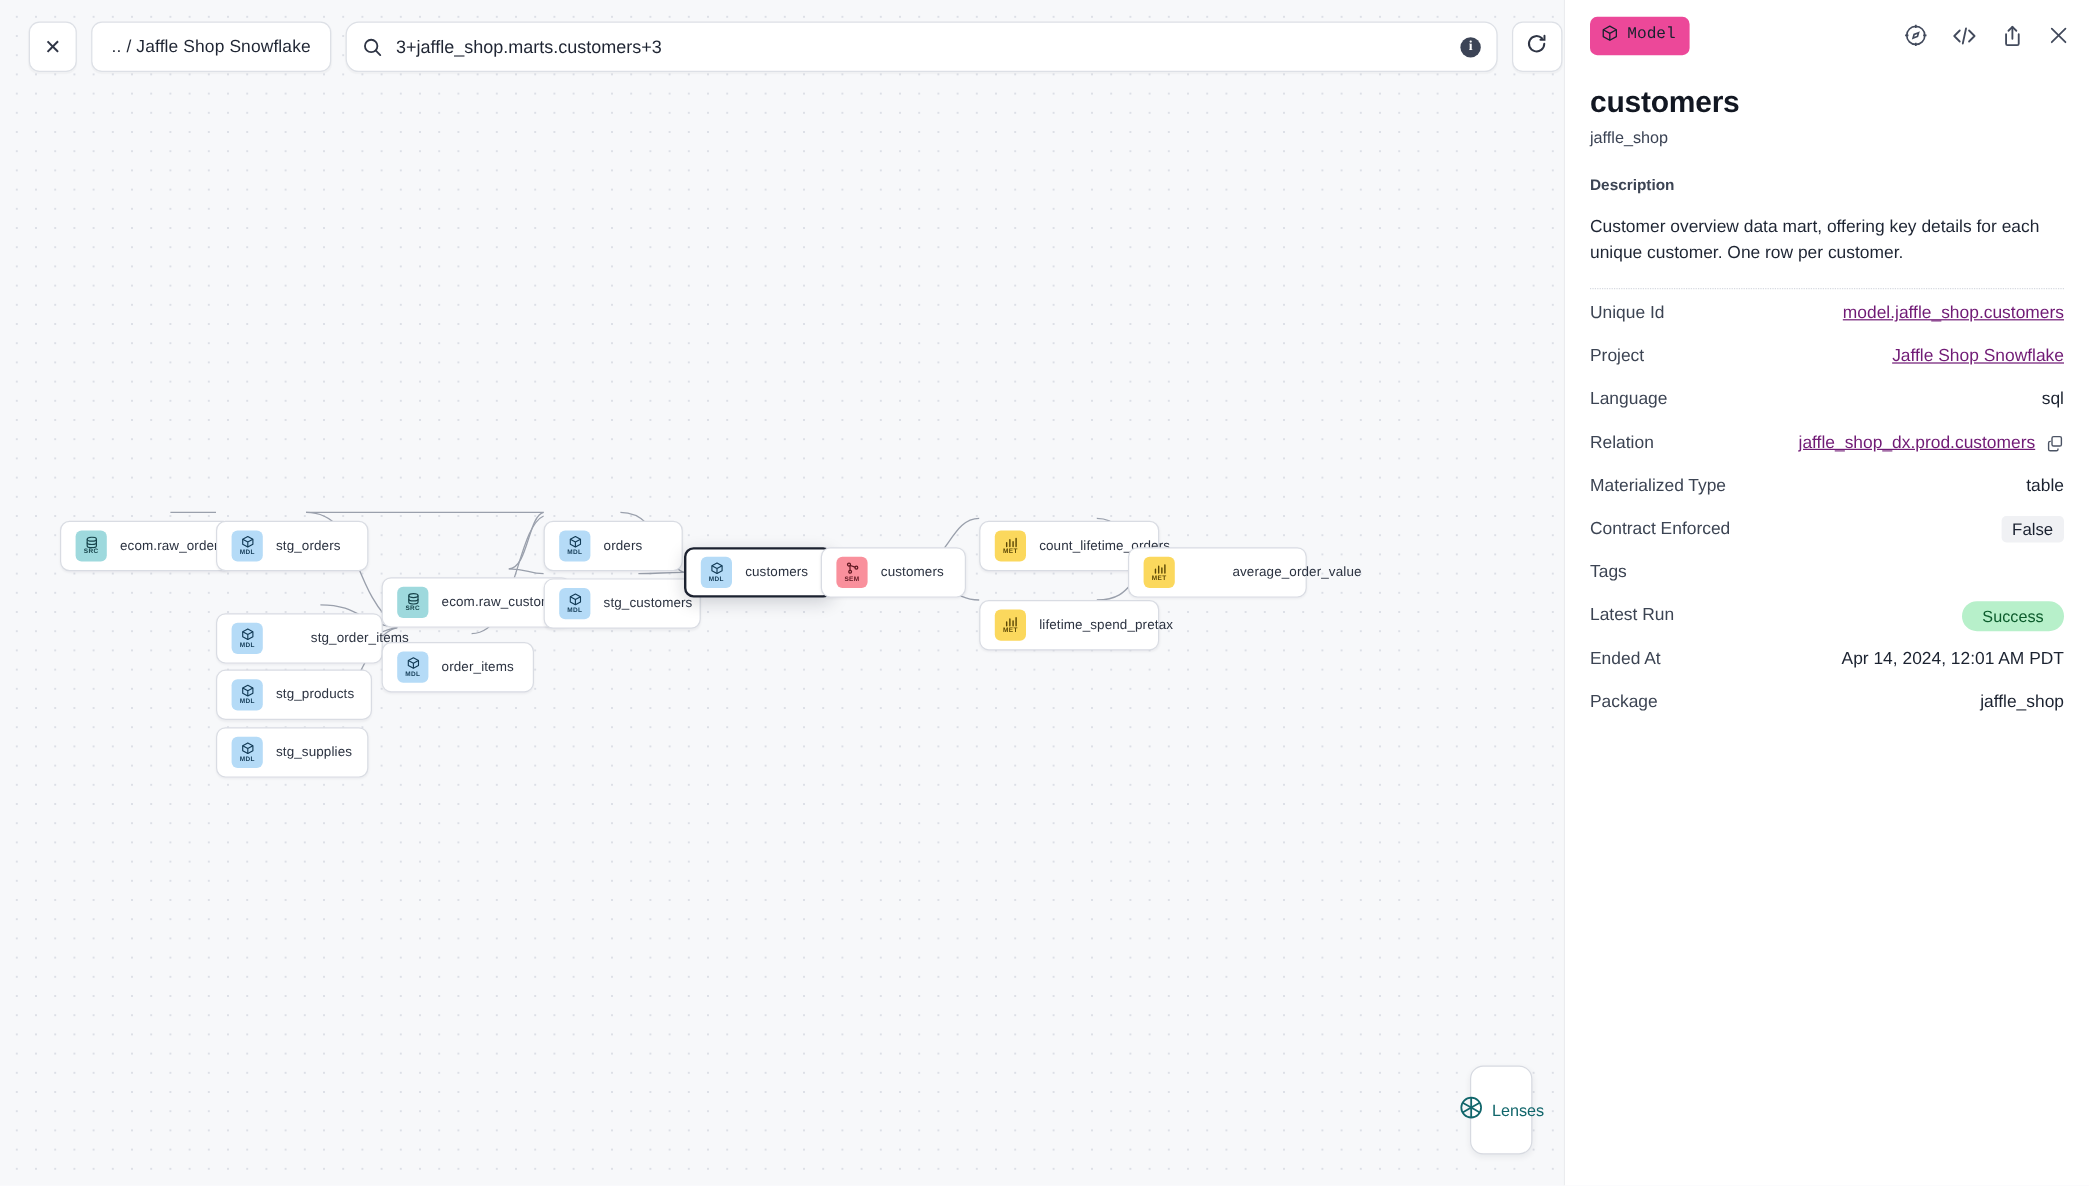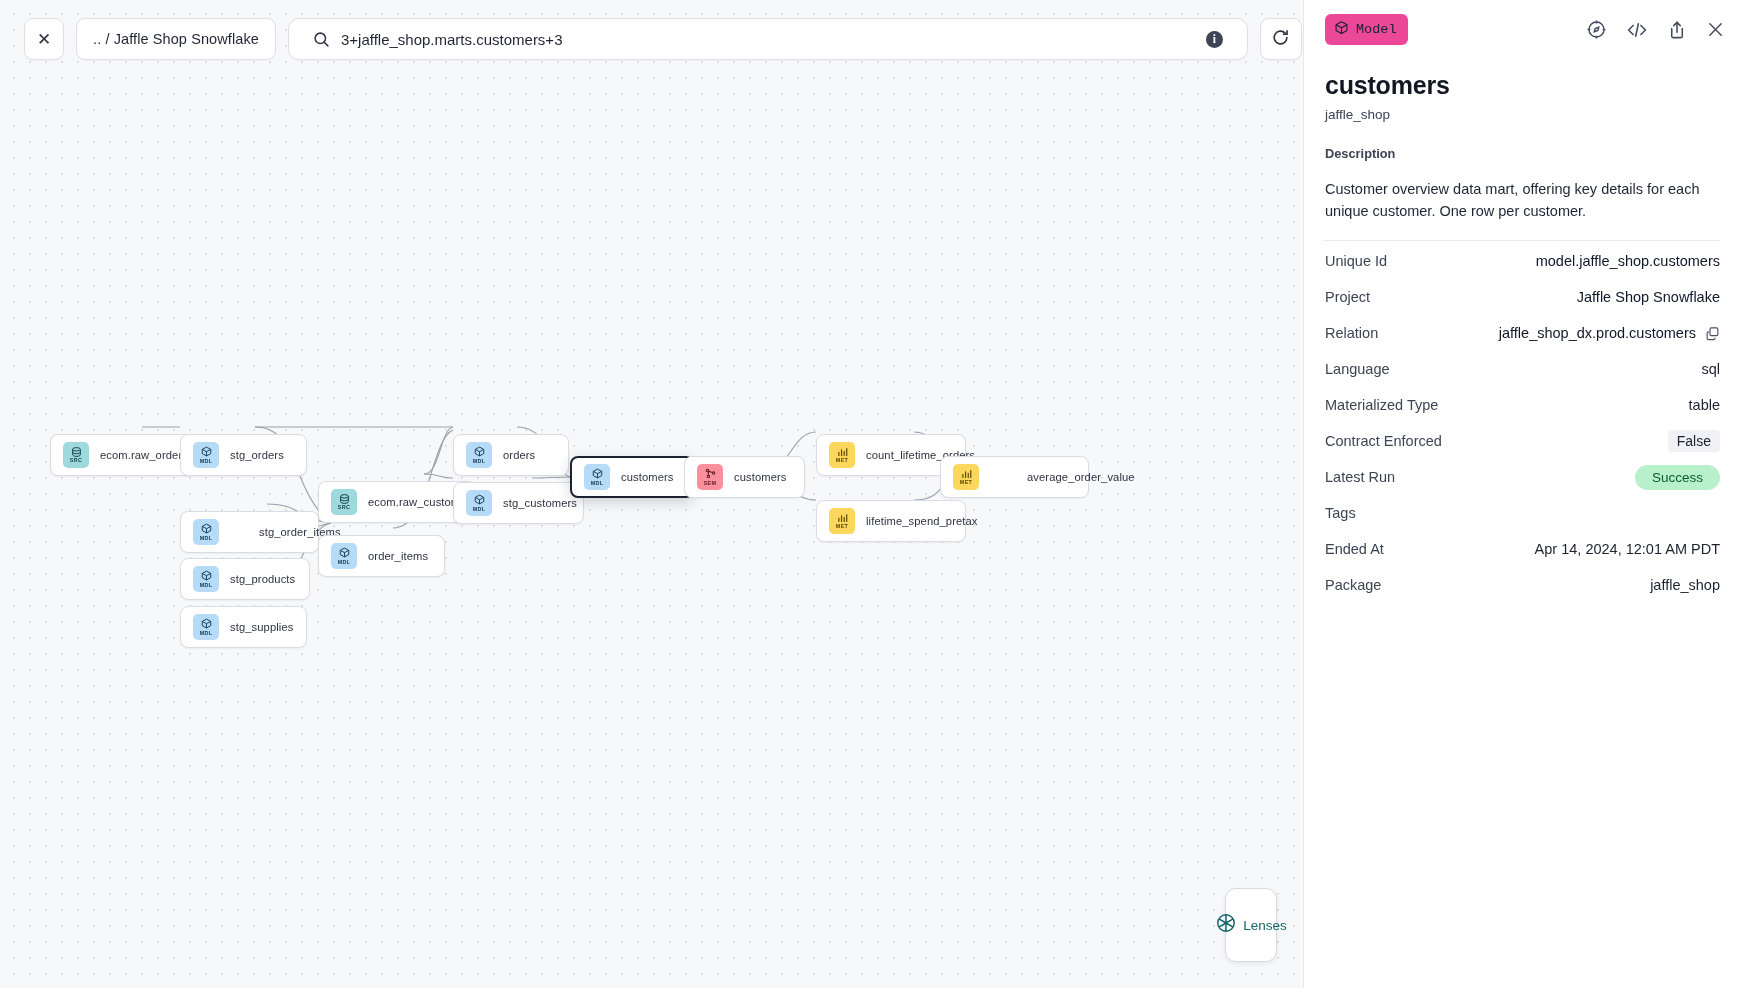--- a/index.html
+++ b/index.html
@@ -36,21 +36,21 @@
     box-shadow: 0 1px 1px rgba(16,24,40,.03);
   }
   #close-btn { width: 40px; font-size: 17px; }
   #breadcrumb {
     padding: 0 16px; font-size: 14.5px; color: #1f2533;
     letter-spacing: .1px; white-space: nowrap;
   }
   #searchbar {
     width: 960px; height: 42px;
     background: #fff; border: 1px solid #dde0e6; border-radius: 11px;
-    display: flex; align-items: center; padding: 0 24px; gap: 11px;
+    display: flex; align-items: center; padding: 0 13px; gap: 11px;
     box-shadow: 0 1px 1px rgba(16,24,40,.03);
   }
   #search-input {
     flex: 1; border: none; outline: none; font-size: 15px;
     color: #1f2533; font-family: "Liberation Sans", sans-serif;
     background: transparent;
   }
   .ic { display: inline-flex; align-items: center; justify-content: center; }
   #info-badge {
     width: 17px; height: 17px; border-radius: 50%;
@@ -146,21 +146,21 @@
     margin-top: 17px; font-size: 14.5px; color: #1e2533; line-height: 1.52;
   }
   #divider { border-top: 1px dotted #d6d9e0; margin: 18px 0 2px 0; }
 
   .row {
     display: flex; align-items: center; justify-content: space-between;
     min-height: 36px; padding: 0; gap: 12px;
   }
   .row .k { font-size: 14.5px; color: #3c4453; }
   .row .v { font-size: 14.5px; color: #1b2230; text-align: right; }
-  .row .v.link { color: #0f172a; cursor: pointer; }
+  .row .v.link { color: #701a75; text-decoration: underline; cursor: pointer; }
   .v-wrap { display: flex; align-items: center; gap: 9px; }
   .chip-grey {
     background: #f0f1f4; border-radius: 4px; padding: 3px 9px; font-size: 14px; color: #1b2230;
   }
   .chip-green {
     background: #b7f0ca; color: #0c5c2c; border-radius: 14px;
     padding: 5px 17px; font-size: 13.5px;
   }
   .copy-ic { cursor: pointer; color: #4b5364; display: inline-flex; }
 </style>
@@ -431,59 +431,59 @@
               <span class="v link">model.jaffle_shop.customers</span>
             </span>
           </div>
           <div class="row">
             <span class="k">Project</span>
             <span class="v-wrap">
               <span class="v link">Jaffle Shop Snowflake</span>
             </span>
           </div>
           <div class="row">
+            <span class="k">Language</span>
+            <span class="v-wrap">
+              <span class="v">sql</span>
+            </span>
+          </div>
+          <div class="row">
             <span class="k">Relation</span>
             <span class="v-wrap">
               <span class="v link">jaffle_shop_dx.prod.customers</span>
               <span class="copy-ic">
                 <svg width="15" height="15" viewBox="0 0 18 18" fill="none" stroke="currentColor" stroke-width="1.4" stroke-linejoin="round">
                   <rect x="6" y="2.2" width="9.4" height="9.4" rx="1.6"></rect>
                   <path d="M12 14.2v.6a1.6 1.6 0 0 1-1.6 1.6H4.2A1.6 1.6 0 0 1 2.6 14.8V8.6A1.6 1.6 0 0 1 4.2 7h.6"></path>
                 </svg>
               </span>
             </span>
           </div>
           <div class="row">
-            <span class="k">Language</span>
-            <span class="v-wrap">
-              <span class="v">sql</span>
-            </span>
-          </div>
-          <div class="row">
             <span class="k">Materialized Type</span>
             <span class="v-wrap">
               <span class="v">table</span>
             </span>
           </div>
           <div class="row">
             <span class="k">Contract Enforced</span>
             <span class="v-wrap">
               <span class="chip-grey">False</span>
             </span>
           </div>
           <div class="row">
+            <span class="k">Tags</span>
+            <span class="v-wrap">
+              <span class="v"></span>
+            </span>
+          </div>
+          <div class="row">
             <span class="k">Latest Run</span>
             <span class="v-wrap">
               <span class="chip-green">Success</span>
-            </span>
-          </div>
-          <div class="row">
-            <span class="k">Tags</span>
-            <span class="v-wrap">
-              <span class="v"></span>
             </span>
           </div>
           <div class="row">
             <span class="k">Ended At</span>
             <span class="v-wrap">
               <span class="v">Apr 14, 2024, 12:01 AM PDT</span>
             </span>
           </div>
           <div class="row">
             <span class="k">Package</span>

